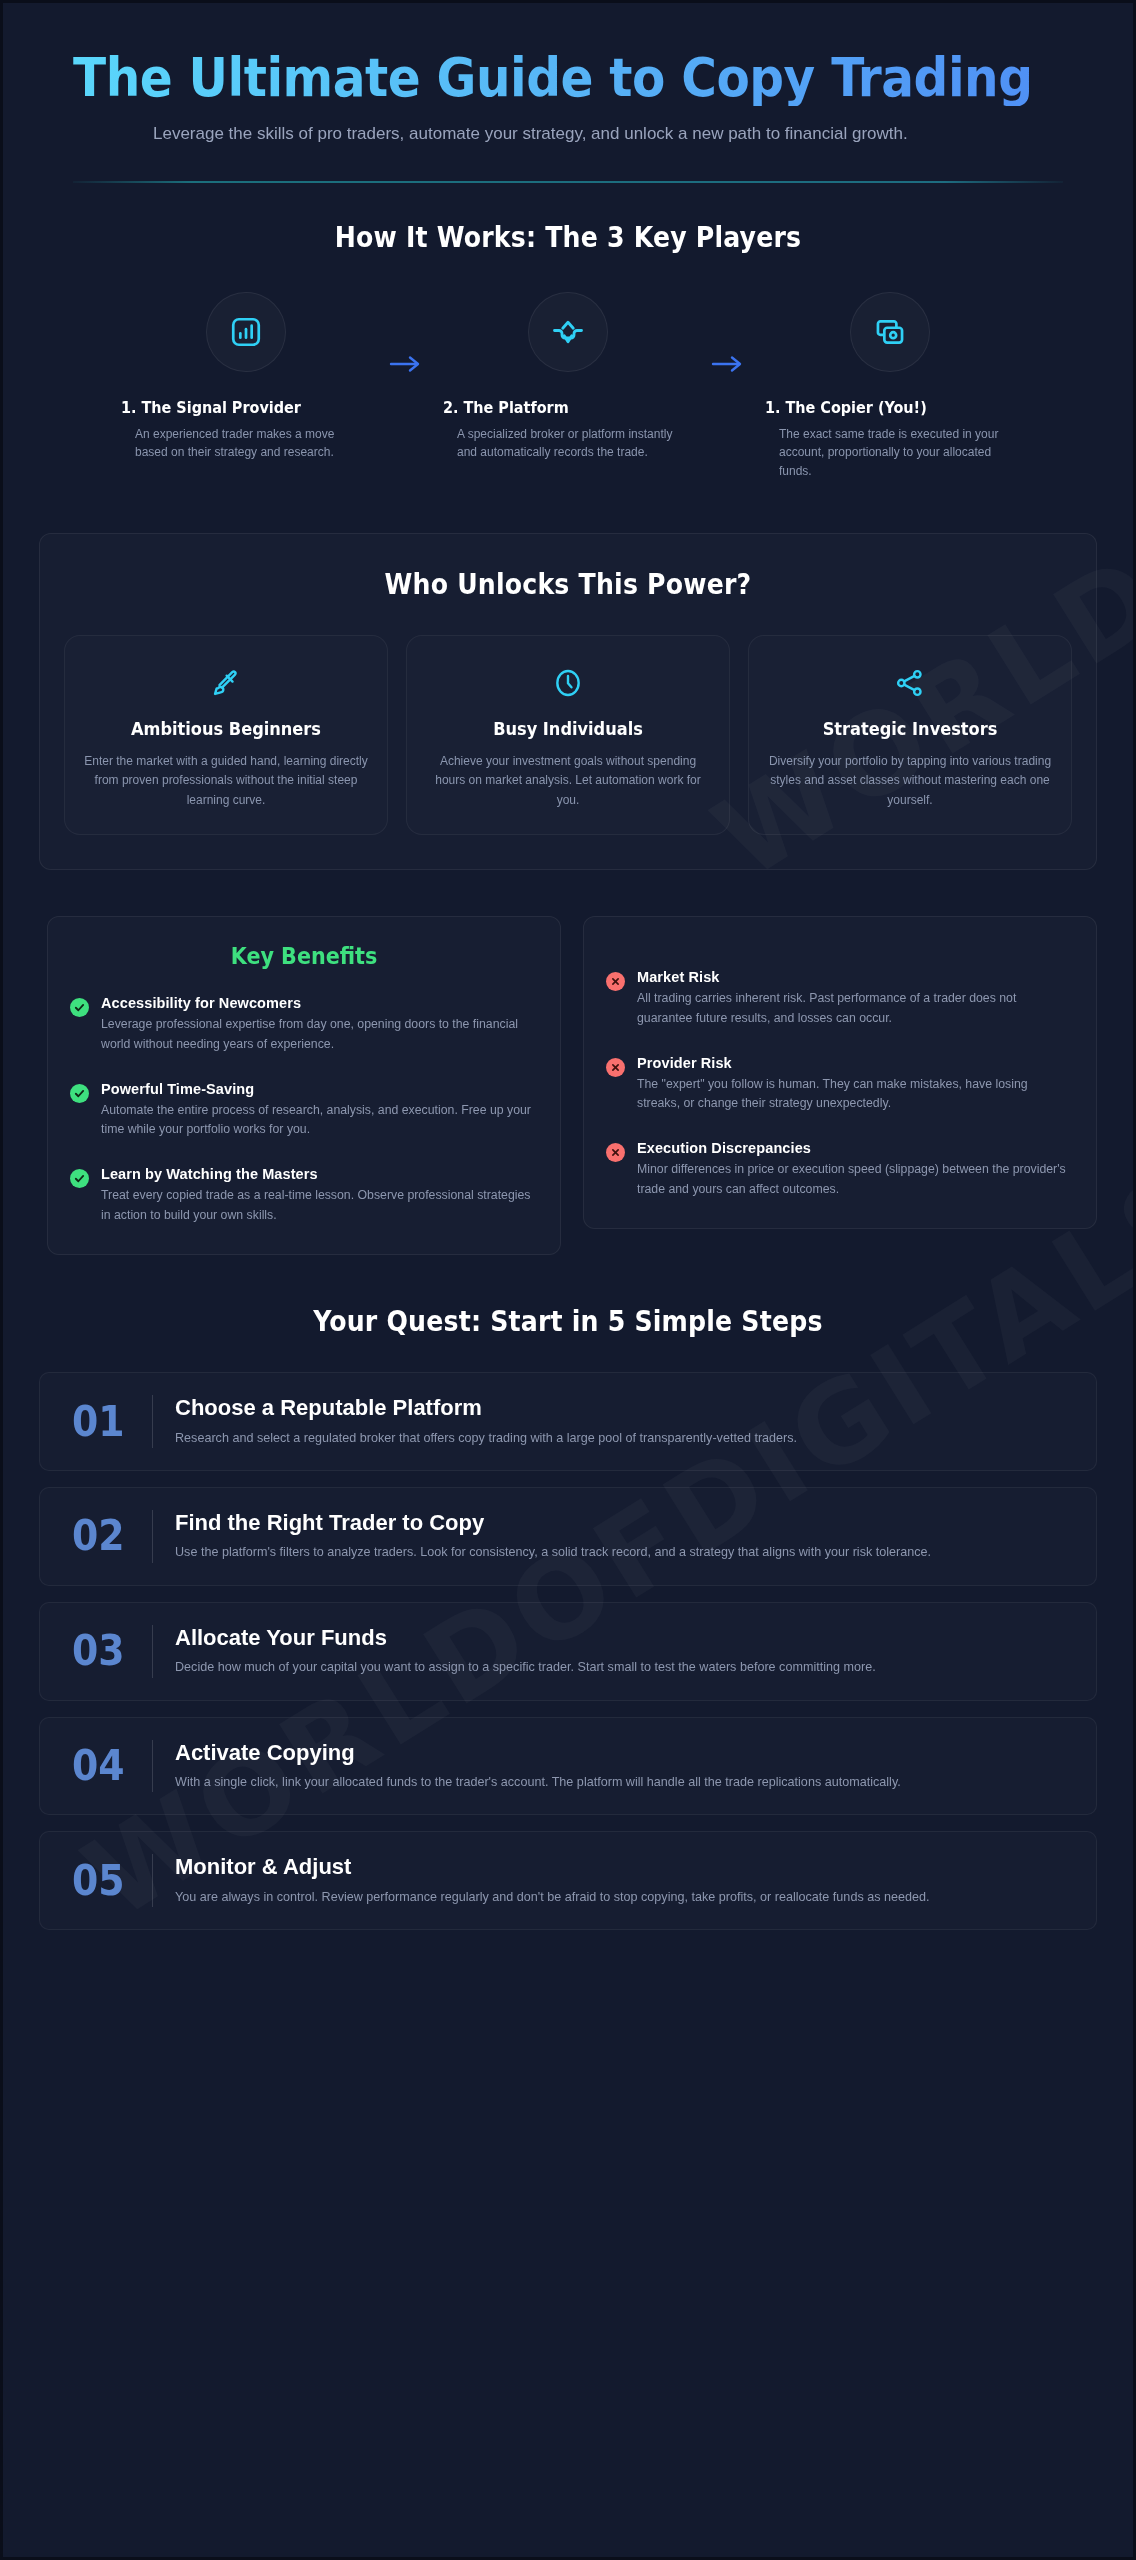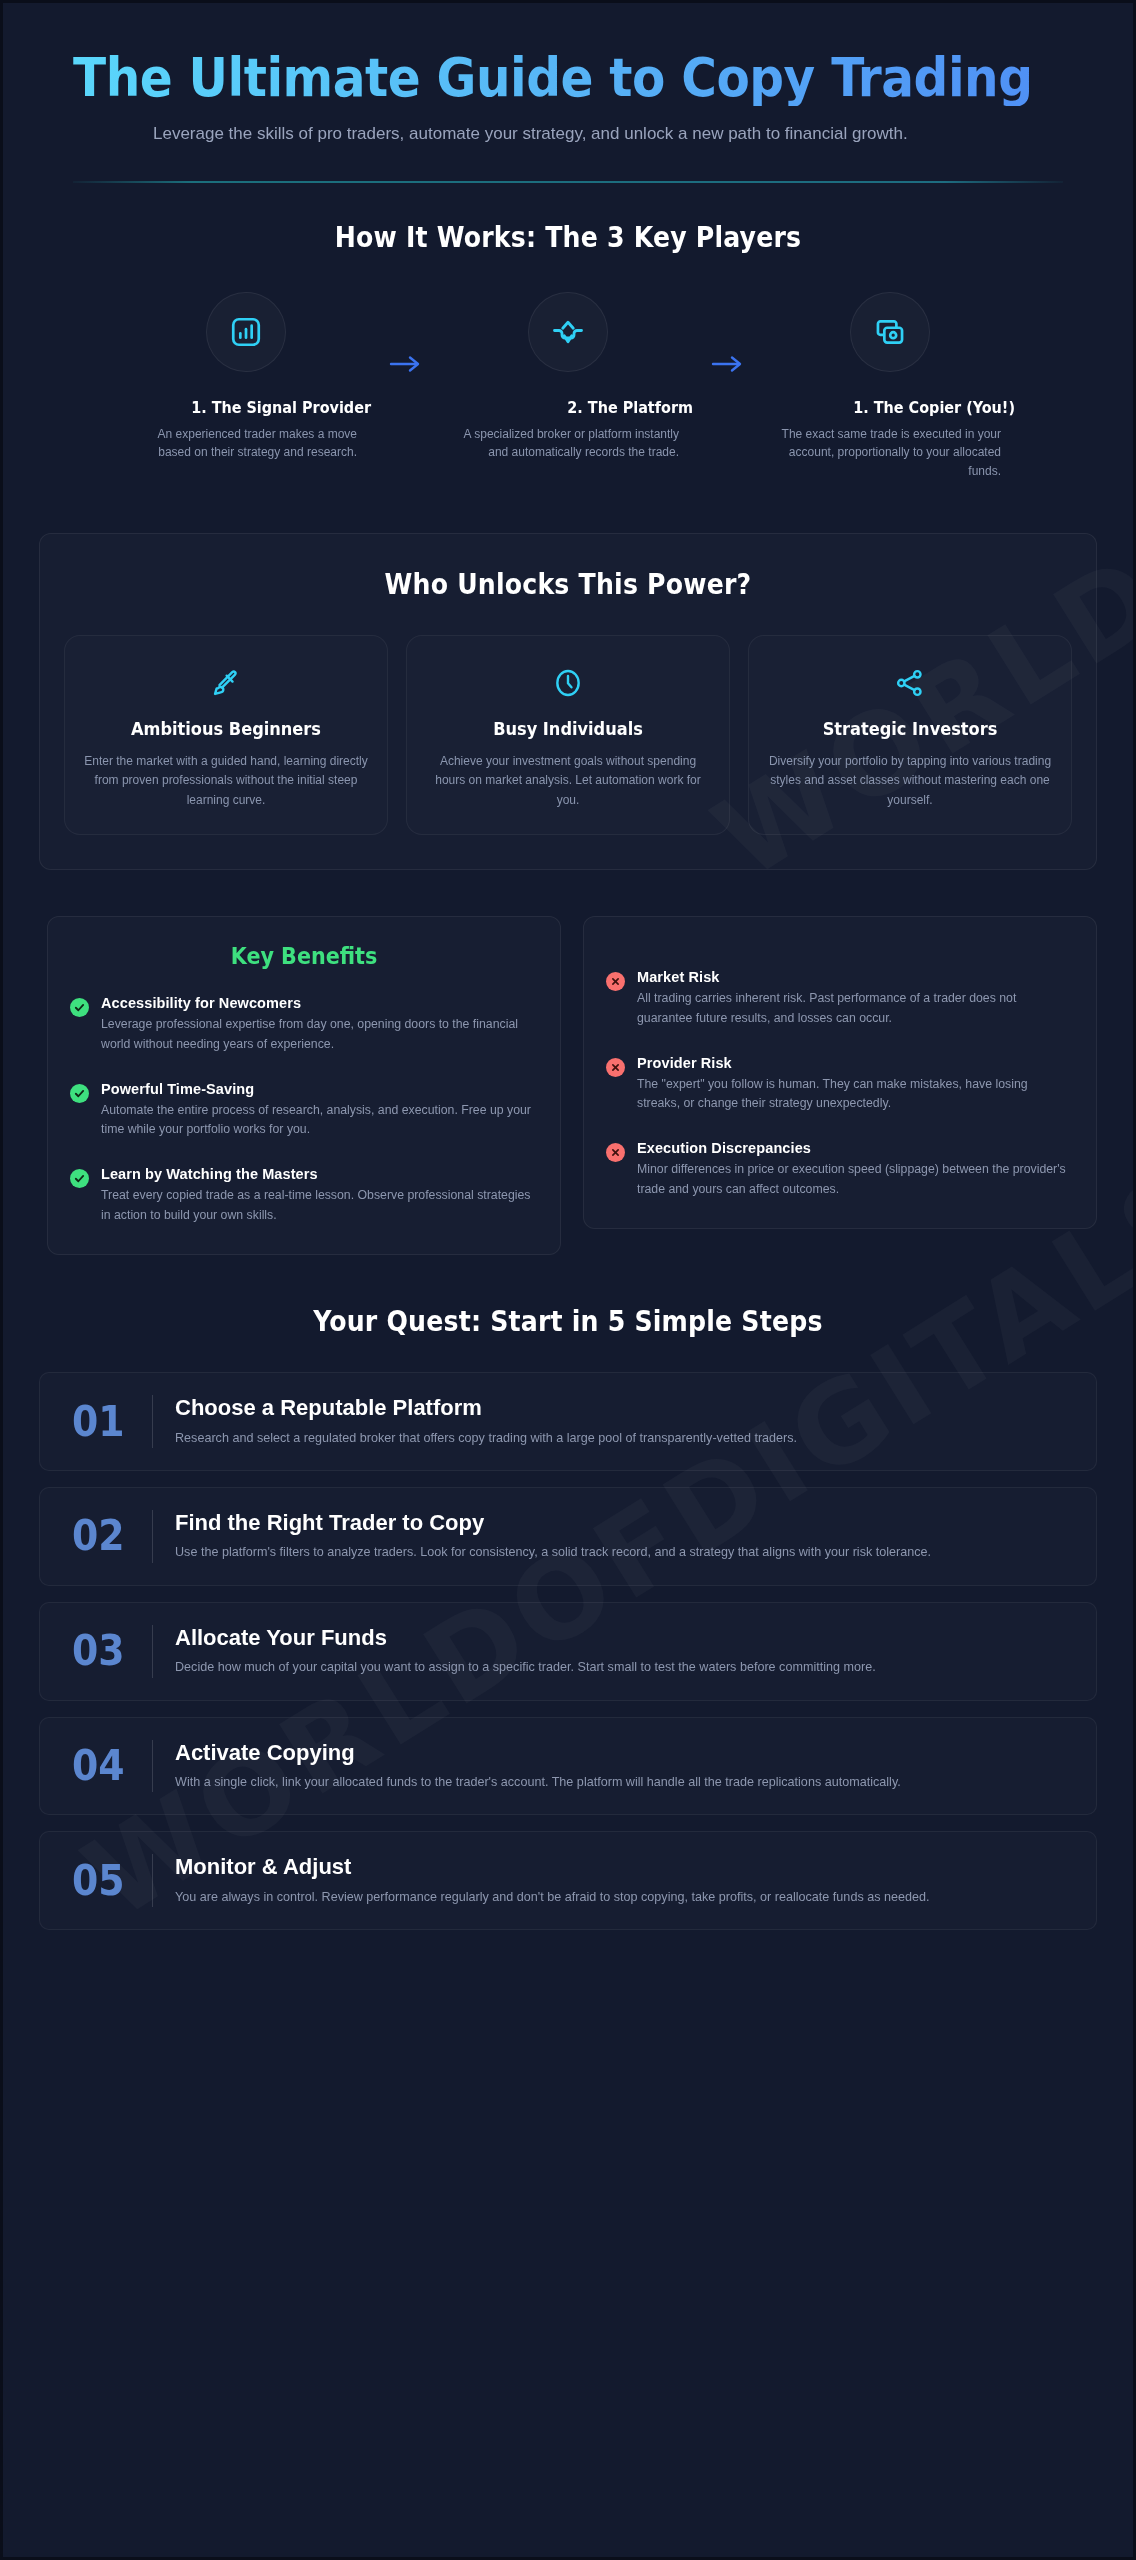--- a/index.html
+++ b/index.html
@@ -102,21 +102,21 @@
   .how { padding: 38px 40px 0 40px; }
   .players {
     margin-top: 38px;
     display: flex;
     align-items: flex-start;
     justify-content: center;
     gap: 0;
   }
   .player {
     width: 250px;
-    text-align: right;
+    text-align: left;
     flex: 0 0 auto;
   }
   .player-ring {
     width: 80px; height: 80px;
     margin: 0 auto;
     border-radius: 50%;
     background: rgba(255,255,255,0.026);
     border: 1px solid rgba(255,255,255,0.07);
     display: flex;
     align-items: center;

